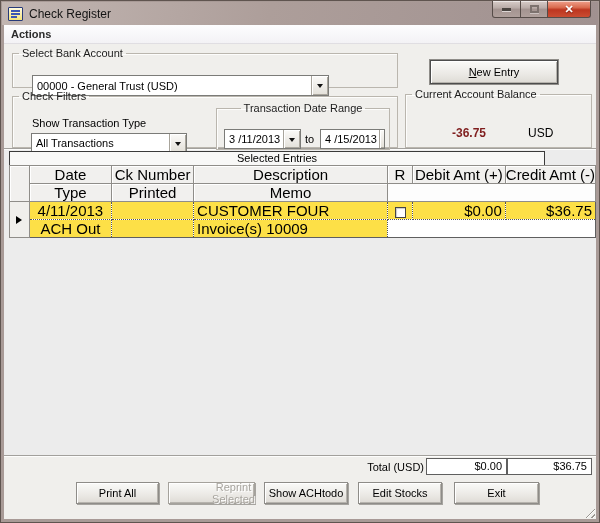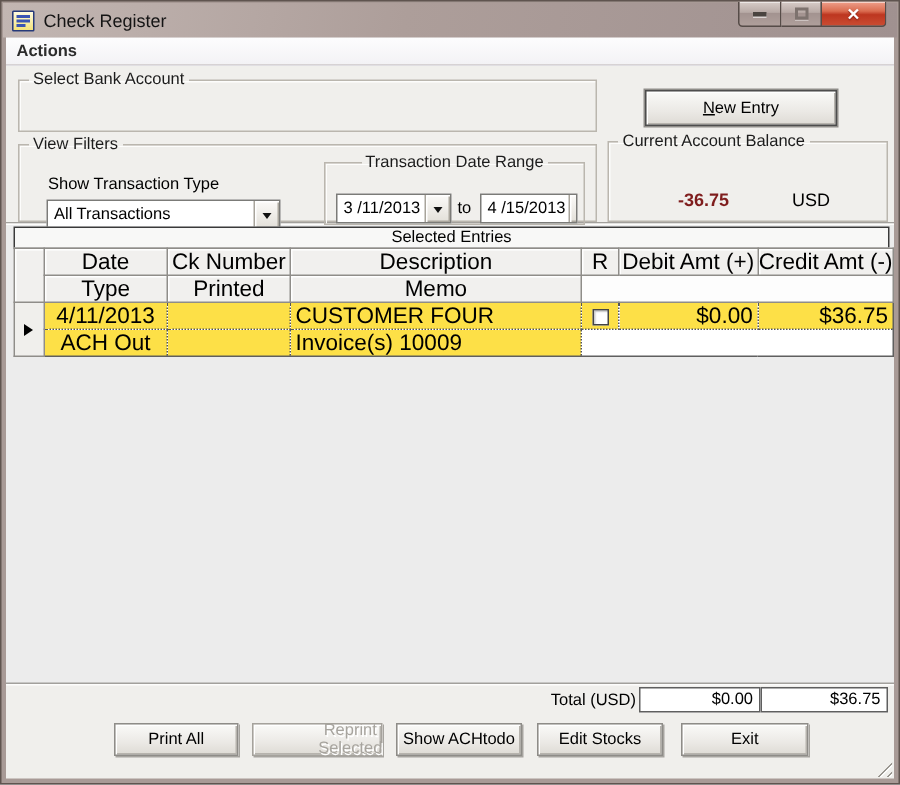--- a/index.html
+++ b/index.html
@@ -94,21 +94,21 @@
   .btn-reprint { left:164px; top:438px; width:87px;padding-left:44px; }
   .btn-ach     { left:260px; top:438px; width:84px; }
   .btn-stocks  { left:354px; top:438px; width:84px; }
   .btn-exit    { left:450px; top:438px; width:85px; }
 
   
   .balance-amount { position:absolute; left:46px; top:26px; font-size:12px; font-weight:bold; }
   .balance-currency { position:absolute; left:122px; top:26px; font-size:12px; }
 
   
-  .grid-caption { position:absolute; left:5px; top:107px; width:584px; height:15px;
+  .grid-caption { position:absolute; left:5px; top:107px; width:536px; height:15px;
                   background:#f8f8f7; border:1px solid #3a3a3a; text-align:center;
                   line-height:13px; }
   table.grid-table { position:absolute; left:5px; top:121px; border-collapse:collapse;
                      table-layout:fixed; background:#fff; border:1px solid #5f5f5f; }
   .grid-table td { font-size:15px; overflow:hidden; white-space:nowrap; }
   tr.hr { height:16px; } tr.dr { height:15px; }
   td.gh { background:#f1f0ee; border:1px solid #8f8d89; text-align:center;
           box-shadow:inset 1px 1px 0 #fff; }
   td.corner { background:#f1f0ee; }
   td.gd { background:#fde047; border:1px dotted #555; padding:0 3px; }
@@ -161,28 +161,34 @@
     <span class="menu-item">Actions</span>
   </div>
 
   <div class="client">
     <div class="grid-region"></div>
     <div class="groove top"></div>
     <div class="groove bottom"></div>
 
     <fieldset class="fs-bank">
       <legend>Select Bank Account</legend>
+      <div class="combo bank">
+        <span class="val">00000 - General Trust (USD)</span>
+        <span class="combo-btn">
+            <span class="tri-down"></span>
+          </span>
+      </div>
     </fieldset>
 
     <div class="btn default btn-new-entry">
       <span><span class="u">N</span><span>ew Entry</span></span>
     </div>
 
     <fieldset class="fs-filters">
-      <legend>View Filters</legend>
+      <legend>Check Filters</legend>
       <span class="lbl-ttype">Show Transaction Type</span>
       <div class="combo ttype">
         <span class="val">All Transactions</span>
         <span class="combo-btn">
             <span class="tri-down"></span>
           </span>
       </div>
       <fieldset class="fs-daterange">
         <legend class="centered">Transaction Date Range</legend>
         <div class="combo date1">

